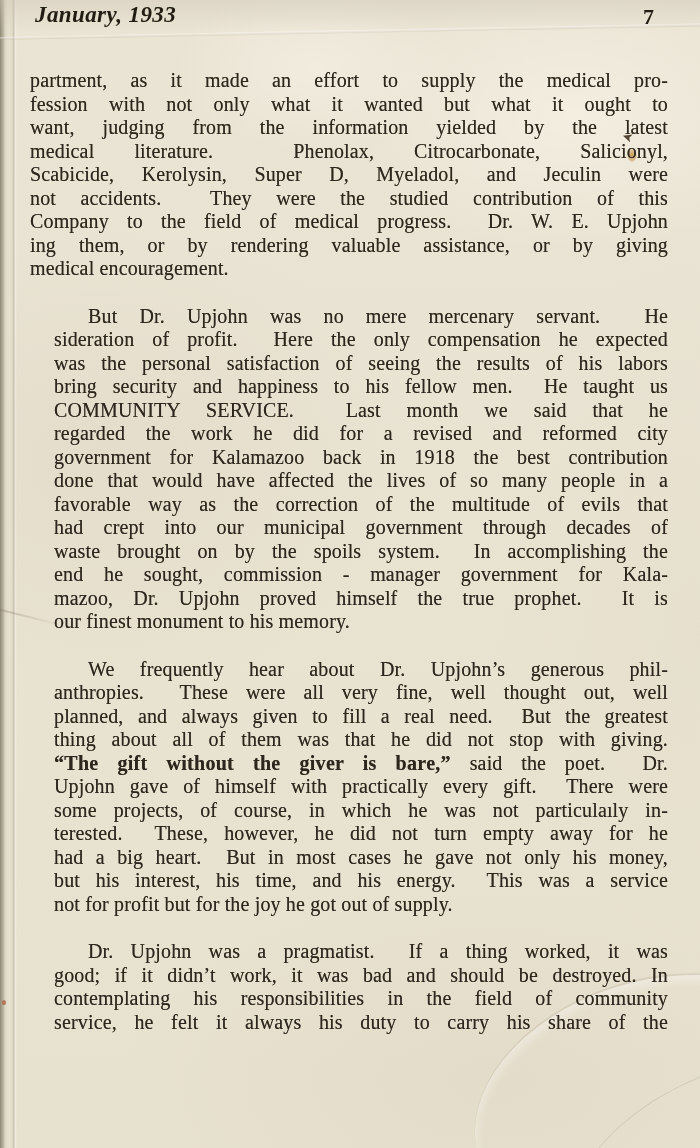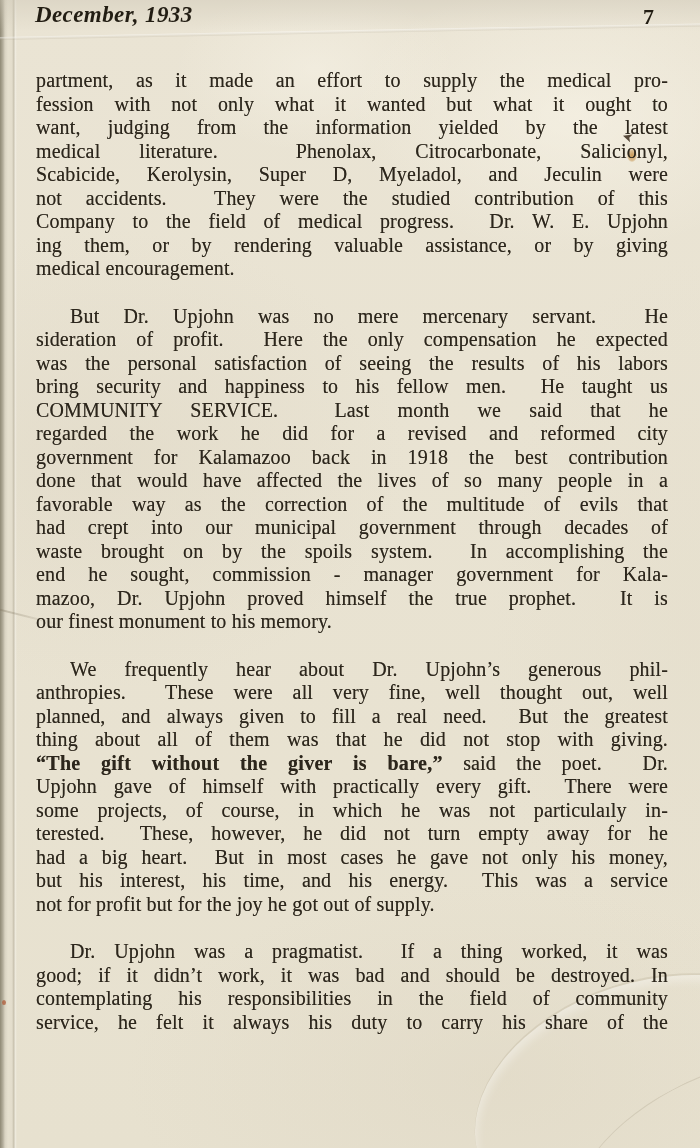--- a/index.html
+++ b/index.html
@@ -66,23 +66,23 @@
   .hdr-date{
     position:absolute;left:35px;top:2px;
     font-size:23px;font-weight:bold;font-style:italic;letter-spacing:.4px;
     color:#221d13;
   }
   .hdr-page{
     position:absolute;right:46px;top:4px;
     font-size:22px;font-weight:bold;color:#221d13;
   }
   .body-text{
-    position:absolute;top:69px;left:36px;right:32px;
+    position:absolute;top:69px;left:30px;right:32px;
   }
-  .para:not(:first-child){margin-top:24px;}
+  .para:not(:first-child){margin-top:24px;margin-left:24px;}
   .line{
     font-size:20px;line-height:23.5px;letter-spacing:.15px;
     text-align:justify;text-align-last:justify;text-justify:inter-word;
     text-shadow:0 0 .4px rgba(44,38,28,.55);
     white-space:normal;
   }
   .line.short{text-align-last:left;}
   .para.indent .line:first-child{text-indent:34px;}
   .line b{font-weight:bold;letter-spacing:.3px;}
 </style>
@@ -94,21 +94,21 @@
   <div class="left-edge"></div>
   <div class="top-band"></div>
   <div class="top-crease"></div>
   <div class="mid-crease"></div>
   <div class="wrinkle1"></div>
   <div class="wrinkle2"></div>
   <span class="pen-mark">➤</span>
   <div class="tan-stain"></div>
   <div class="red-speck"></div>
 
-  <span class="hdr-date">December, 1933</span>
+  <span class="hdr-date">January, 1933</span>
   <span class="hdr-page">7</span>
 
   <div class="body-text">
       <div class="para">
         <div class="line">partment, as it made an effort to supply the medical pro-</div>
         <div class="line">fession with not only what it wanted but what it ought to</div>
         <div class="line">want, judging from the information yielded by the latest</div>
         <div class="line">medical literature.&nbsp; Phenolax, Citrocarbonate, Salicionyl,</div>
         <div class="line">Scabicide, Kerolysin, Super D, Myeladol, and Jeculin were</div>
         <div class="line">not accidents.&nbsp; They were the studied contribution of this</div>

